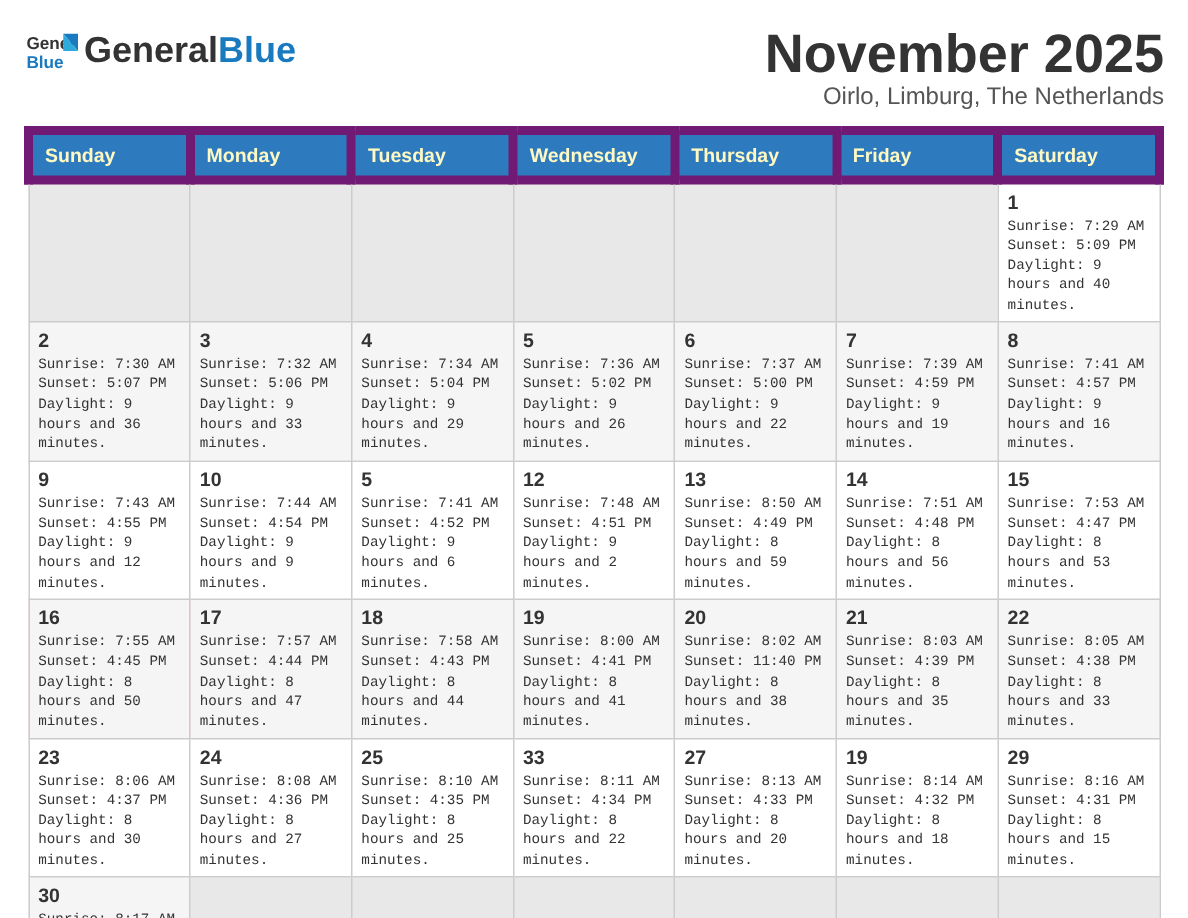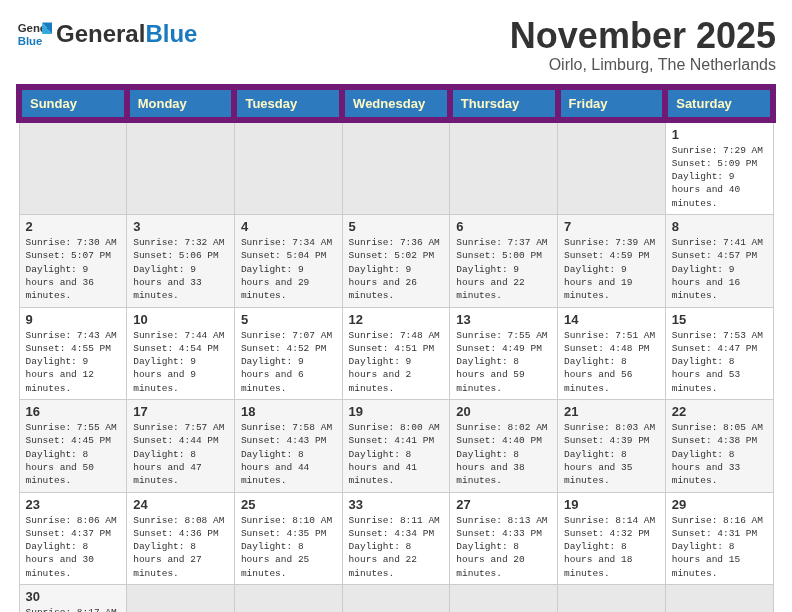--- a/index.html
+++ b/index.html
@@ -179,33 +179,33 @@
 Daylight: 9 hours and 12 minutes.</div>
         </td>
         <td>
           <span class="day-num">10</span>
           <div class="day-info">Sunrise: 7:44 AM
 Sunset: 4:54 PM
 Daylight: 9 hours and 9 minutes.</div>
         </td>
         <td>
           <span class="day-num">5</span>
-          <div class="day-info">Sunrise: 7:07 AM
+          <div class="day-info">Sunrise: 7:41 AM
 Sunset: 4:52 PM
 Daylight: 9 hours and 6 minutes.</div>
         </td>
         <td>
           <span class="day-num">12</span>
           <div class="day-info">Sunrise: 7:48 AM
 Sunset: 4:51 PM
 Daylight: 9 hours and 2 minutes.</div>
         </td>
         <td>
           <span class="day-num">13</span>
-          <div class="day-info">Sunrise: 7:55 AM
+          <div class="day-info">Sunrise: 8:50 AM
 Sunset: 4:49 PM
 Daylight: 8 hours and 59 minutes.</div>
         </td>
         <td>
           <span class="day-num">14</span>
           <div class="day-info">Sunrise: 7:51 AM
 Sunset: 4:48 PM
 Daylight: 8 hours and 56 minutes.</div>
         </td>
         <td>
@@ -236,21 +236,21 @@
         </td>
         <td>
           <span class="day-num">19</span>
           <div class="day-info">Sunrise: 8:00 AM
 Sunset: 4:41 PM
 Daylight: 8 hours and 41 minutes.</div>
         </td>
         <td>
           <span class="day-num">20</span>
           <div class="day-info">Sunrise: 8:02 AM
-Sunset: 4:40 PM
+Sunset: 11:40 PM
 Daylight: 8 hours and 38 minutes.</div>
         </td>
         <td>
           <span class="day-num">21</span>
           <div class="day-info">Sunrise: 8:03 AM
 Sunset: 4:39 PM
 Daylight: 8 hours and 35 minutes.</div>
         </td>
         <td>
           <span class="day-num">22</span>

